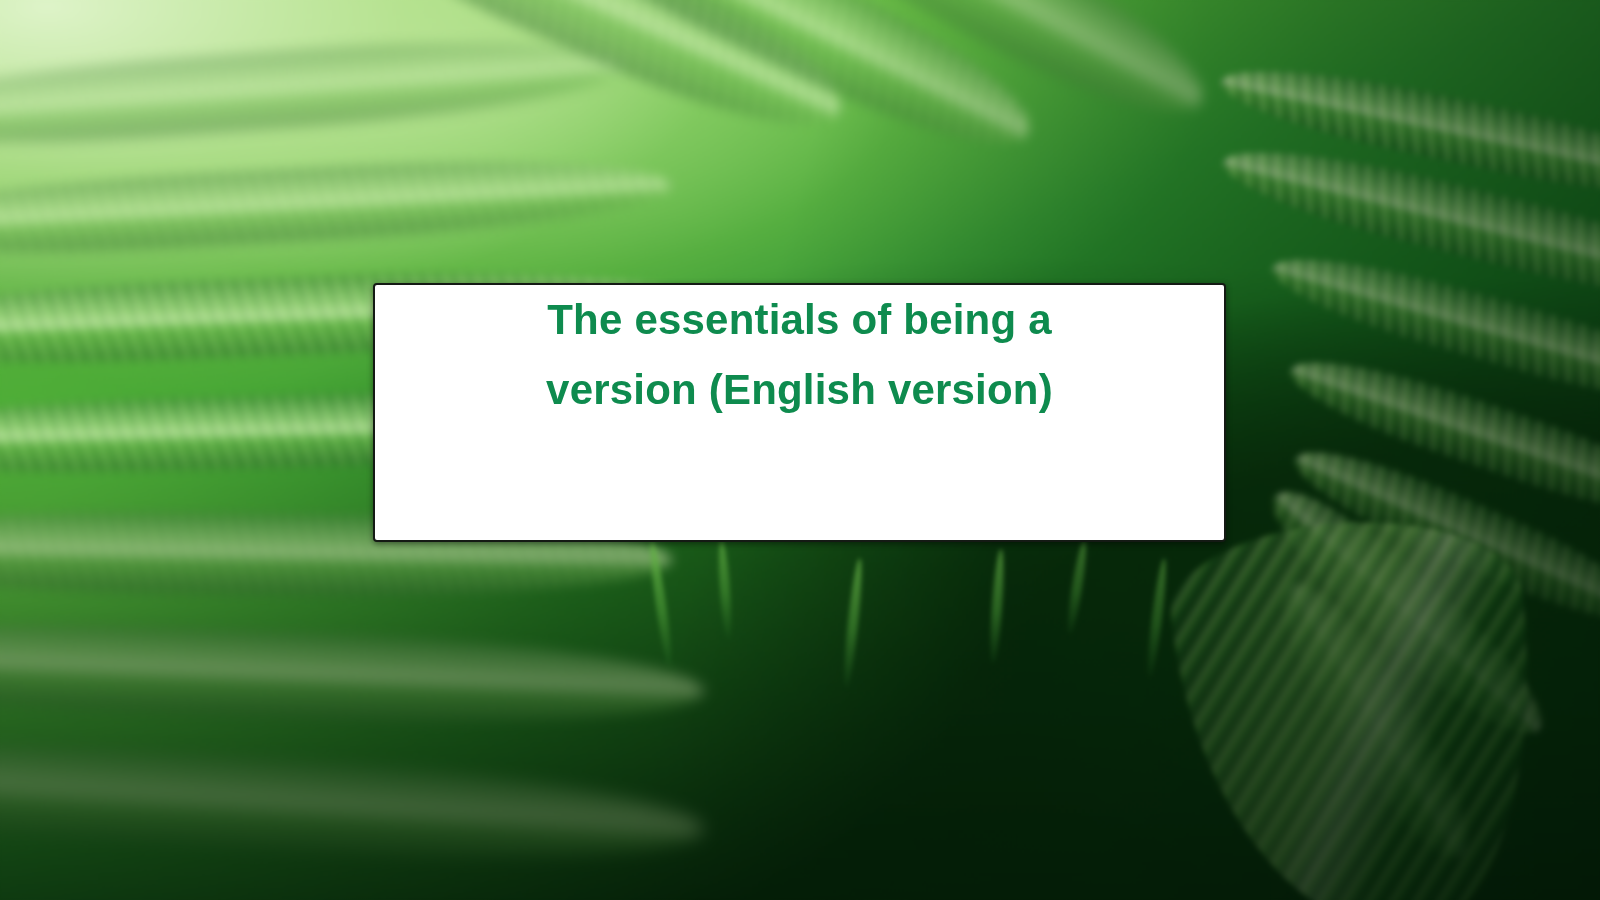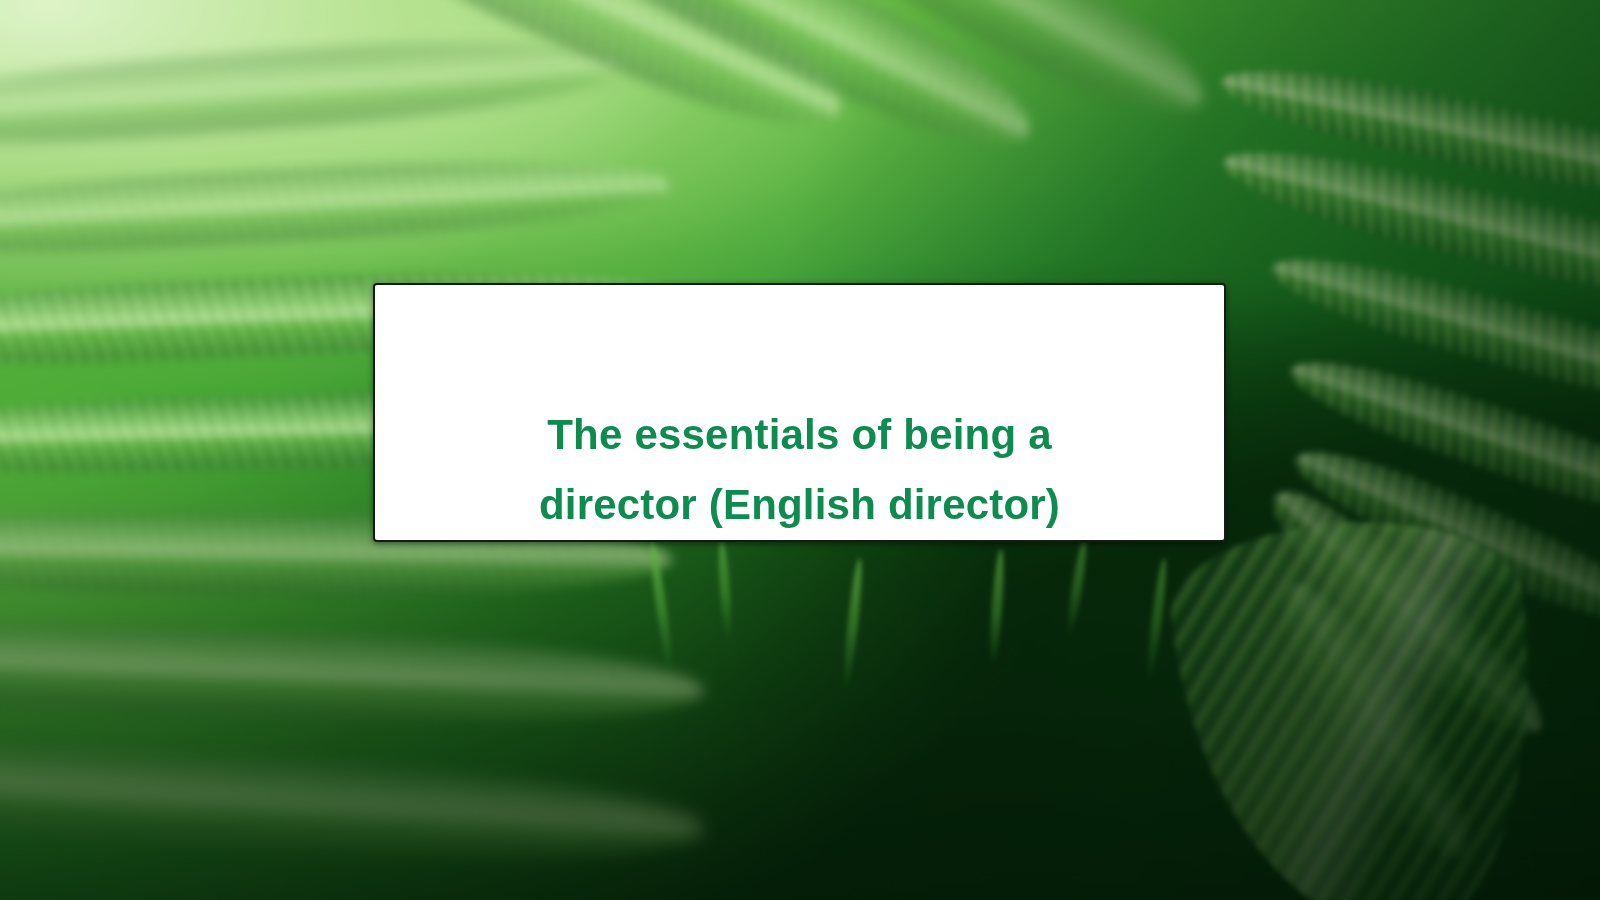--- a/index.html
+++ b/index.html
@@ -161,21 +161,21 @@
     width: 853px;
     height: 259px;
     box-sizing: border-box;
     background: #ffffff;
     border: 2px solid #141a14;
     border-radius: 4px;
     box-shadow: 0 2px 6px rgba(0,0,0,0.45);
     display: flex;
     flex-direction: column;
     align-items: center;
-    justify-content: flex-end;
+    justify-content: flex-start;
   }
   .title-line {
     color: #0e8b4e;
     font-size: 42px;
     font-weight: bold;
     line-height: 70px;
     letter-spacing: 0.2px;
     white-space: nowrap;
     text-align: center;
   }
@@ -214,16 +214,16 @@
     <div class="tip t4"></div>
     <div class="tip t5"></div>
     <div class="tip t6"></div>
 
     <div class="bg-vignette"></div>
     <div class="bg-soft"></div>
   </div>
 
   <div id="title-card">
     <div class="title-line">The essentials of being a</div>
-    <div class="title-line">director (English director)</div>
+    <div class="title-line">version (English version)</div>
   </div>
 
 </div>
 
 </body></html>

